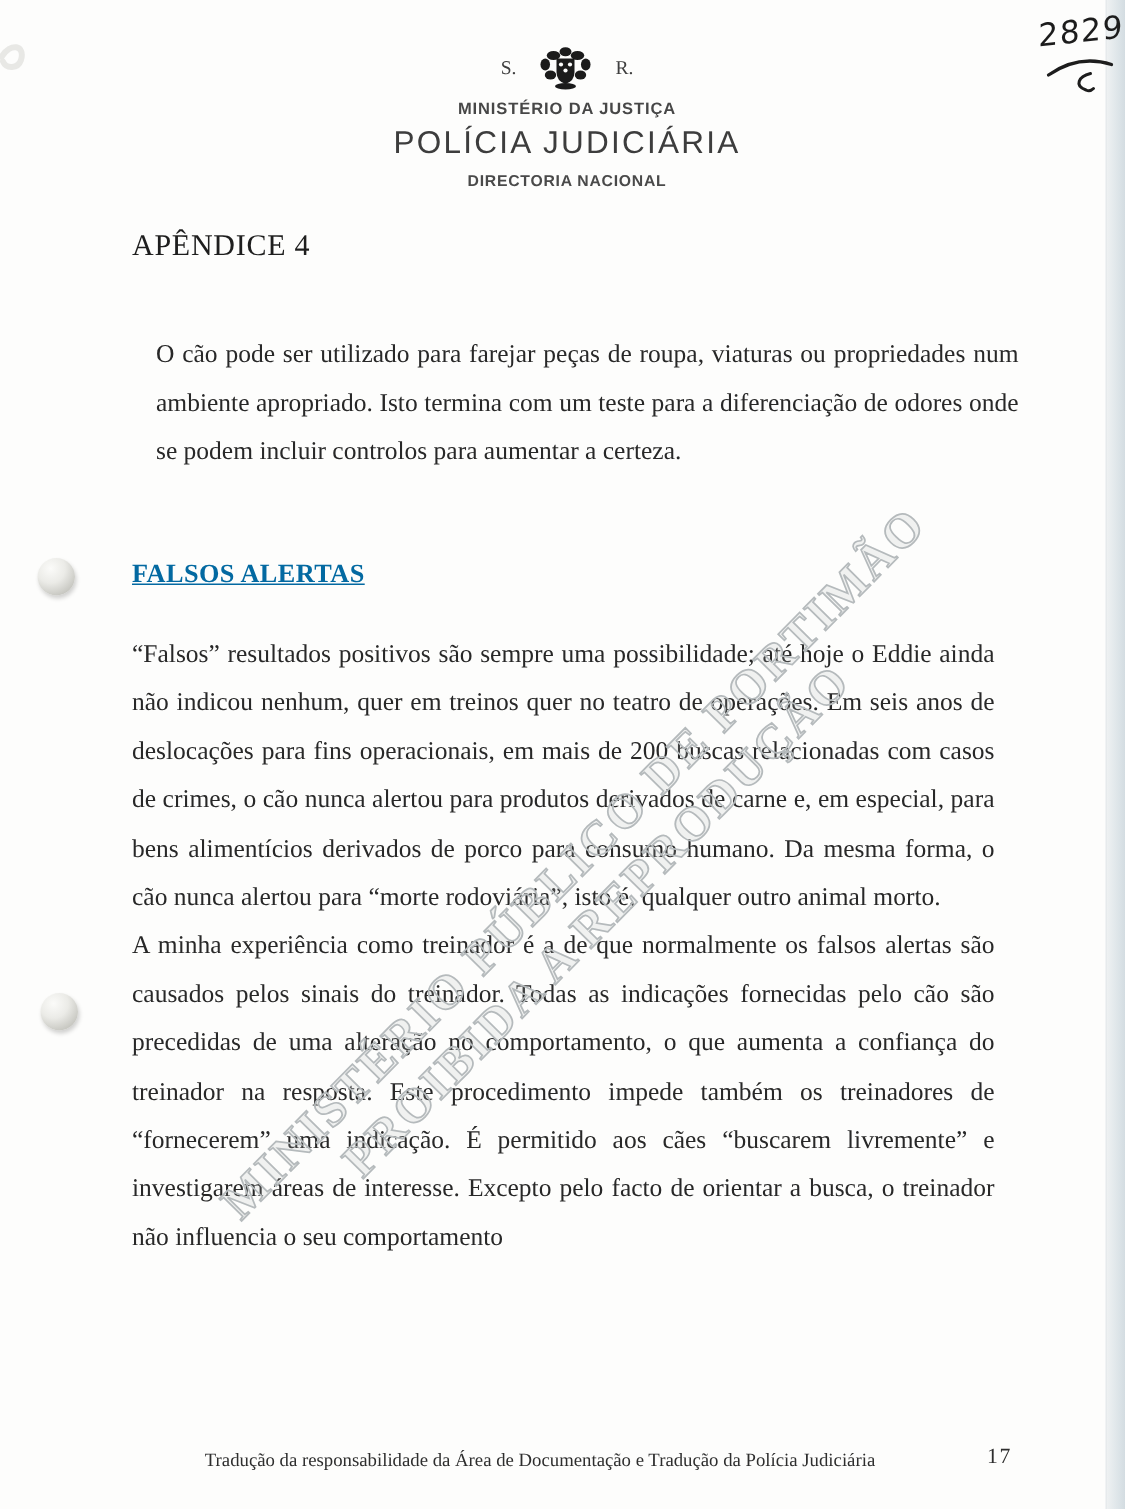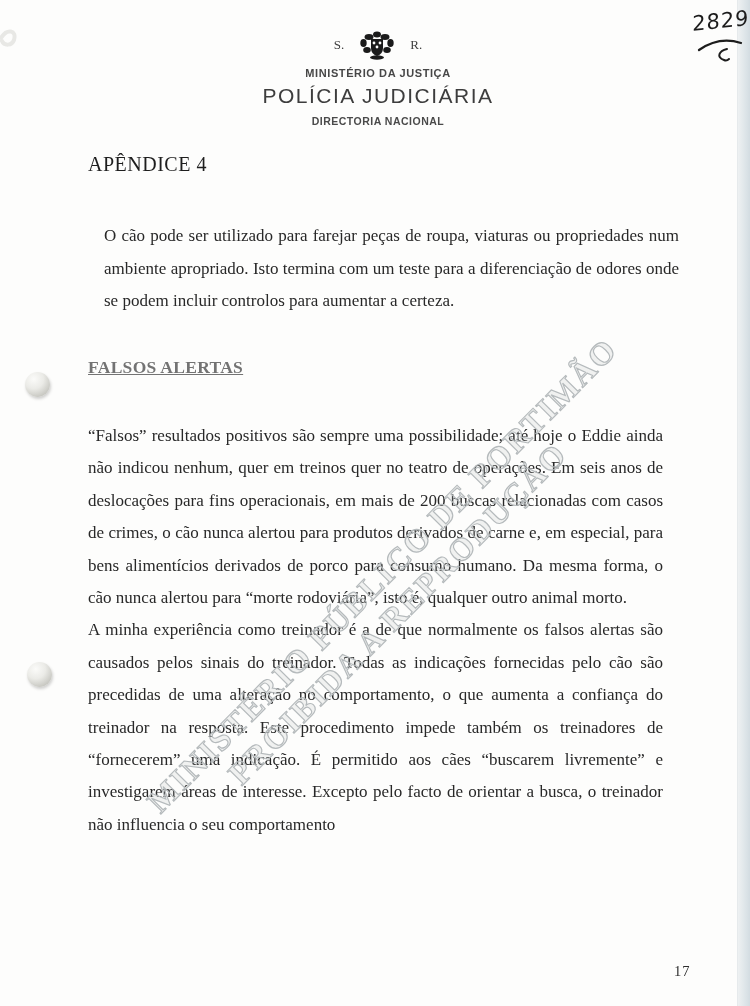--- a/index.html
+++ b/index.html
@@ -56,23 +56,23 @@
   
   .title {
     position:absolute; left:88px; top:140px;
     font-size:20px; font-weight:normal; letter-spacing:0.5px; color:#1e1e1e;
   }
   .intro {
     position:absolute; left:88px; top:204px; width:575px; margin:16px;
     font-size:17px; line-height:32.5px; text-align:justify; color:#282828;
   }
   .section-heading {
-    position:absolute; left:88px; top:357px; margin:0;
+    position:absolute; left:88px; top:372px; margin:0;
     font-size:17.5px; font-weight:bold; letter-spacing:0.3px;
-    text-decoration:underline; color:#737373;
+    text-decoration:underline; color:#0369a1;
   }
   .body-text {
     position:absolute; left:88px; top:420px; width:575px;
     font-size:17px; line-height:32.4px; text-align:justify; color:#282828;
     z-index:2;
   }
   .body-text p { margin:0; }
   
   .watermark {
     position:absolute; white-space:nowrap; z-index:5; pointer-events:none;
@@ -83,21 +83,21 @@
     transform-origin:0 0;
   }
   .wm1 { left:140px; top:794px; transform:rotate(-45.3deg); }
   .wm2 { left:221px; top:766px; transform:rotate(-45.3deg); }
   
   .footer-note {
     position:absolute; left:100px; top:966px; width:520px; text-align:center;
     font-size:12.5px; color:#2e2e2e;
   }
   .page-number {
-    position:absolute; left:674px; top:963px;
+    position:absolute; left:658px; top:963px;
     font-size:14.5px; letter-spacing:1px; color:#2e2e2e;
   }
 </style>
 </head>
 <body>
 
 <div class="page">
 
   <div class="scan-edge-right"></div>
 
@@ -147,15 +147,16 @@
   <h2 class="section-heading">FALSOS ALERTAS</h2>
 
   <div class="body-text">
     <p>“Falsos” resultados positivos são sempre uma possibilidade; até hoje o Eddie ainda não indicou nenhum, quer em treinos quer no teatro de operações. Em seis anos de deslocações para fins operacionais, em mais de 200 buscas relacionadas com casos de crimes, o cão nunca alertou para produtos derivados de carne e, em especial, para bens alimentícios derivados de porco para consumo humano. Da mesma forma, o cão nunca alertou para “morte rodoviária”, isto é, qualquer outro animal morto.</p>
     <p>A minha experiência como treinador é a de que normalmente os falsos alertas são causados pelos sinais do treinador. Todas as indicações fornecidas pelo cão são precedidas de uma alteração no comportamento, o que aumenta a confiança do treinador na resposta. Este procedimento impede também os treinadores de “fornecerem” uma indicação. É permitido aos cães “buscarem livremente” e investigarem áreas de interesse. Excepto pelo facto de orientar a busca, o treinador não influencia o seu comportamento</p>
   </div>
 
   <div class="watermark wm1">MINISTÉRIO PÚBLICO DE PORTIMÃO</div>
   <div class="watermark wm2">PROIBIDA A REPRODUÇÃO</div>
 
+  <div class="footer-note">Tradução da responsabilidade da Área de Documentação e Tradução da Polícia Judiciária</div>
   <div class="page-number">17</div>
 
 </div>
 
 </body></html>

